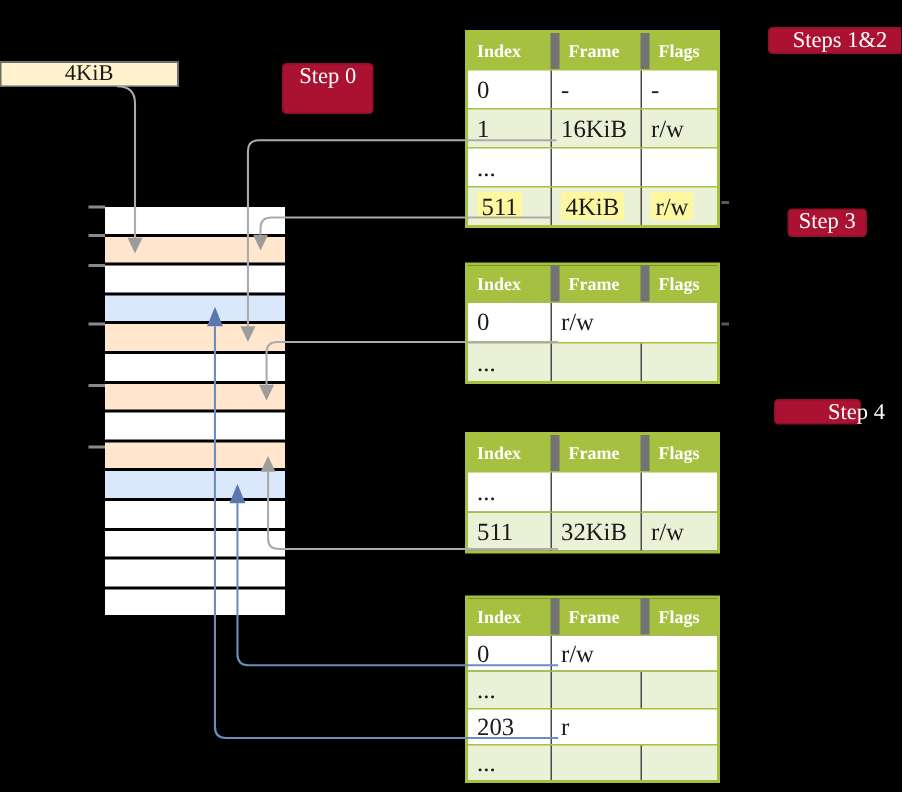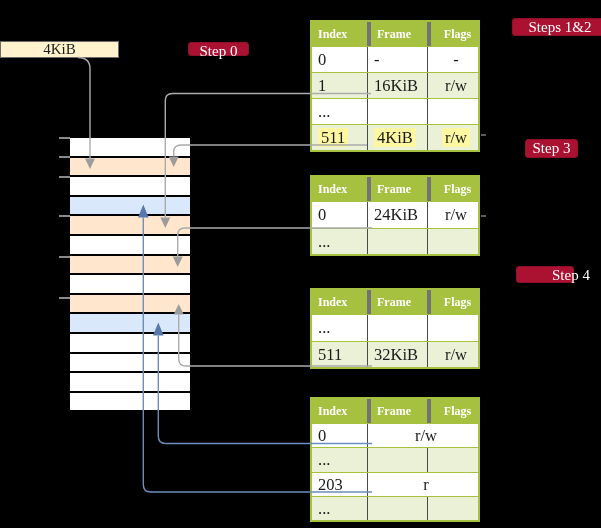--- a/index.html
+++ b/index.html
@@ -26,21 +26,21 @@
     position:absolute;left:0px;top:41px;width:117px;height:15px;
     background:var(--box-cream);border:1px solid #6b6b6b;
     color:#1a1a1a;font-size:15px;line-height:15px;text-align:center;
   }
   
   .badge{
     position:absolute;background:var(--accent-red);border:1px solid var(--accent-red-border);
     border-radius:3px;color:#ffffff;font-size:15px;line-height:16px;text-align:center;
     box-sizing:border-box;padding:0 4px;white-space:nowrap;
   }
-  .badge.step0{left:188px;top:42px;width:61px;height:14px;}
+  .badge.step0{left:188px;top:42px;width:61px;height:34px;}
   .badge.steps12{left:512px;top:18px;width:96px;height:18px;}
   .badge.step3{left:525px;top:139px;width:53px;height:19px;line-height:17px;}
   .badge.step4{left:516px;top:266px;width:58px;height:17px;padding-left:35px;}
   
   .memory-column{position:absolute;left:70px;top:138px;width:120px;height:276px;}
   .mem-row{height:17.6px;margin-bottom:2px;}
   .c-white{background:var(--frame-white);}
   .c-orange{background:var(--frame-orange);}
   .c-blue{background:var(--frame-blue);}
   .tick{position:absolute;left:59px;width:11px;height:2px;background:#8a8a8a;}
@@ -50,22 +50,22 @@
     border:2px solid var(--table-header-green);background:#000;
     box-sizing:border-box;font-size:16.5px;color:#1a1a1a;
   }
   .thead{display:flex;background:var(--table-header-green);height:24px;}
   .th{
     color:#fff;font-weight:bold;box-sizing:border-box;
     padding:1px 0 0 6px;line-height:22px;font-size:12px;
   }
   .col1{width:55px;}
   .col2{width:60px;}
-  .col3{flex:1;text-align:center;}
-  .th.col2,.th.col3{border-left:4px solid #737373;}
+  .col3{flex:1;}
+  .th.col2,.th.col3{border-left:6px solid #737373;}
   .trow{display:flex;background:#fff;border-top:1.5px solid var(--table-header-green);}
   .trow.green{background:var(--table-row-green);}
   .td{box-sizing:border-box;padding:1px 0 0 6px;line-height:23px;}
   .td.col2,.td.col3{border-left:1.5px solid #4a4a4a;}
   .t1 .trow{height:25px;}
   .t2 .trow,.t3 .trow{height:25.5px;}
   .t4 .trow{height:23.3px;}
   .t4 .td{line-height:21px;}
   .hl{background:var(--highlight-yellow);padding:0 3px;}
   
@@ -140,21 +140,20 @@
   </div>
 
   <div class="ptable t2" style="top:175px">
     <div class="thead">
       <div class="th col1">Index</div>
       <div class="th col2">Frame</div>
       <div class="th col3">Flags</div>
     </div>
     <div class="trow white">
       <div class="td col1">0</div>
-      <div class="td col2">24KiB</div>
       <div class="td col3">r/w</div>
     </div>
     <div class="trow green">
       <div class="td col1">...</div>
       <div class="td col2"></div>
       <div class="td col3"></div>
     </div>
   </div>
 
   <div class="ptable t3" style="top:288px">

